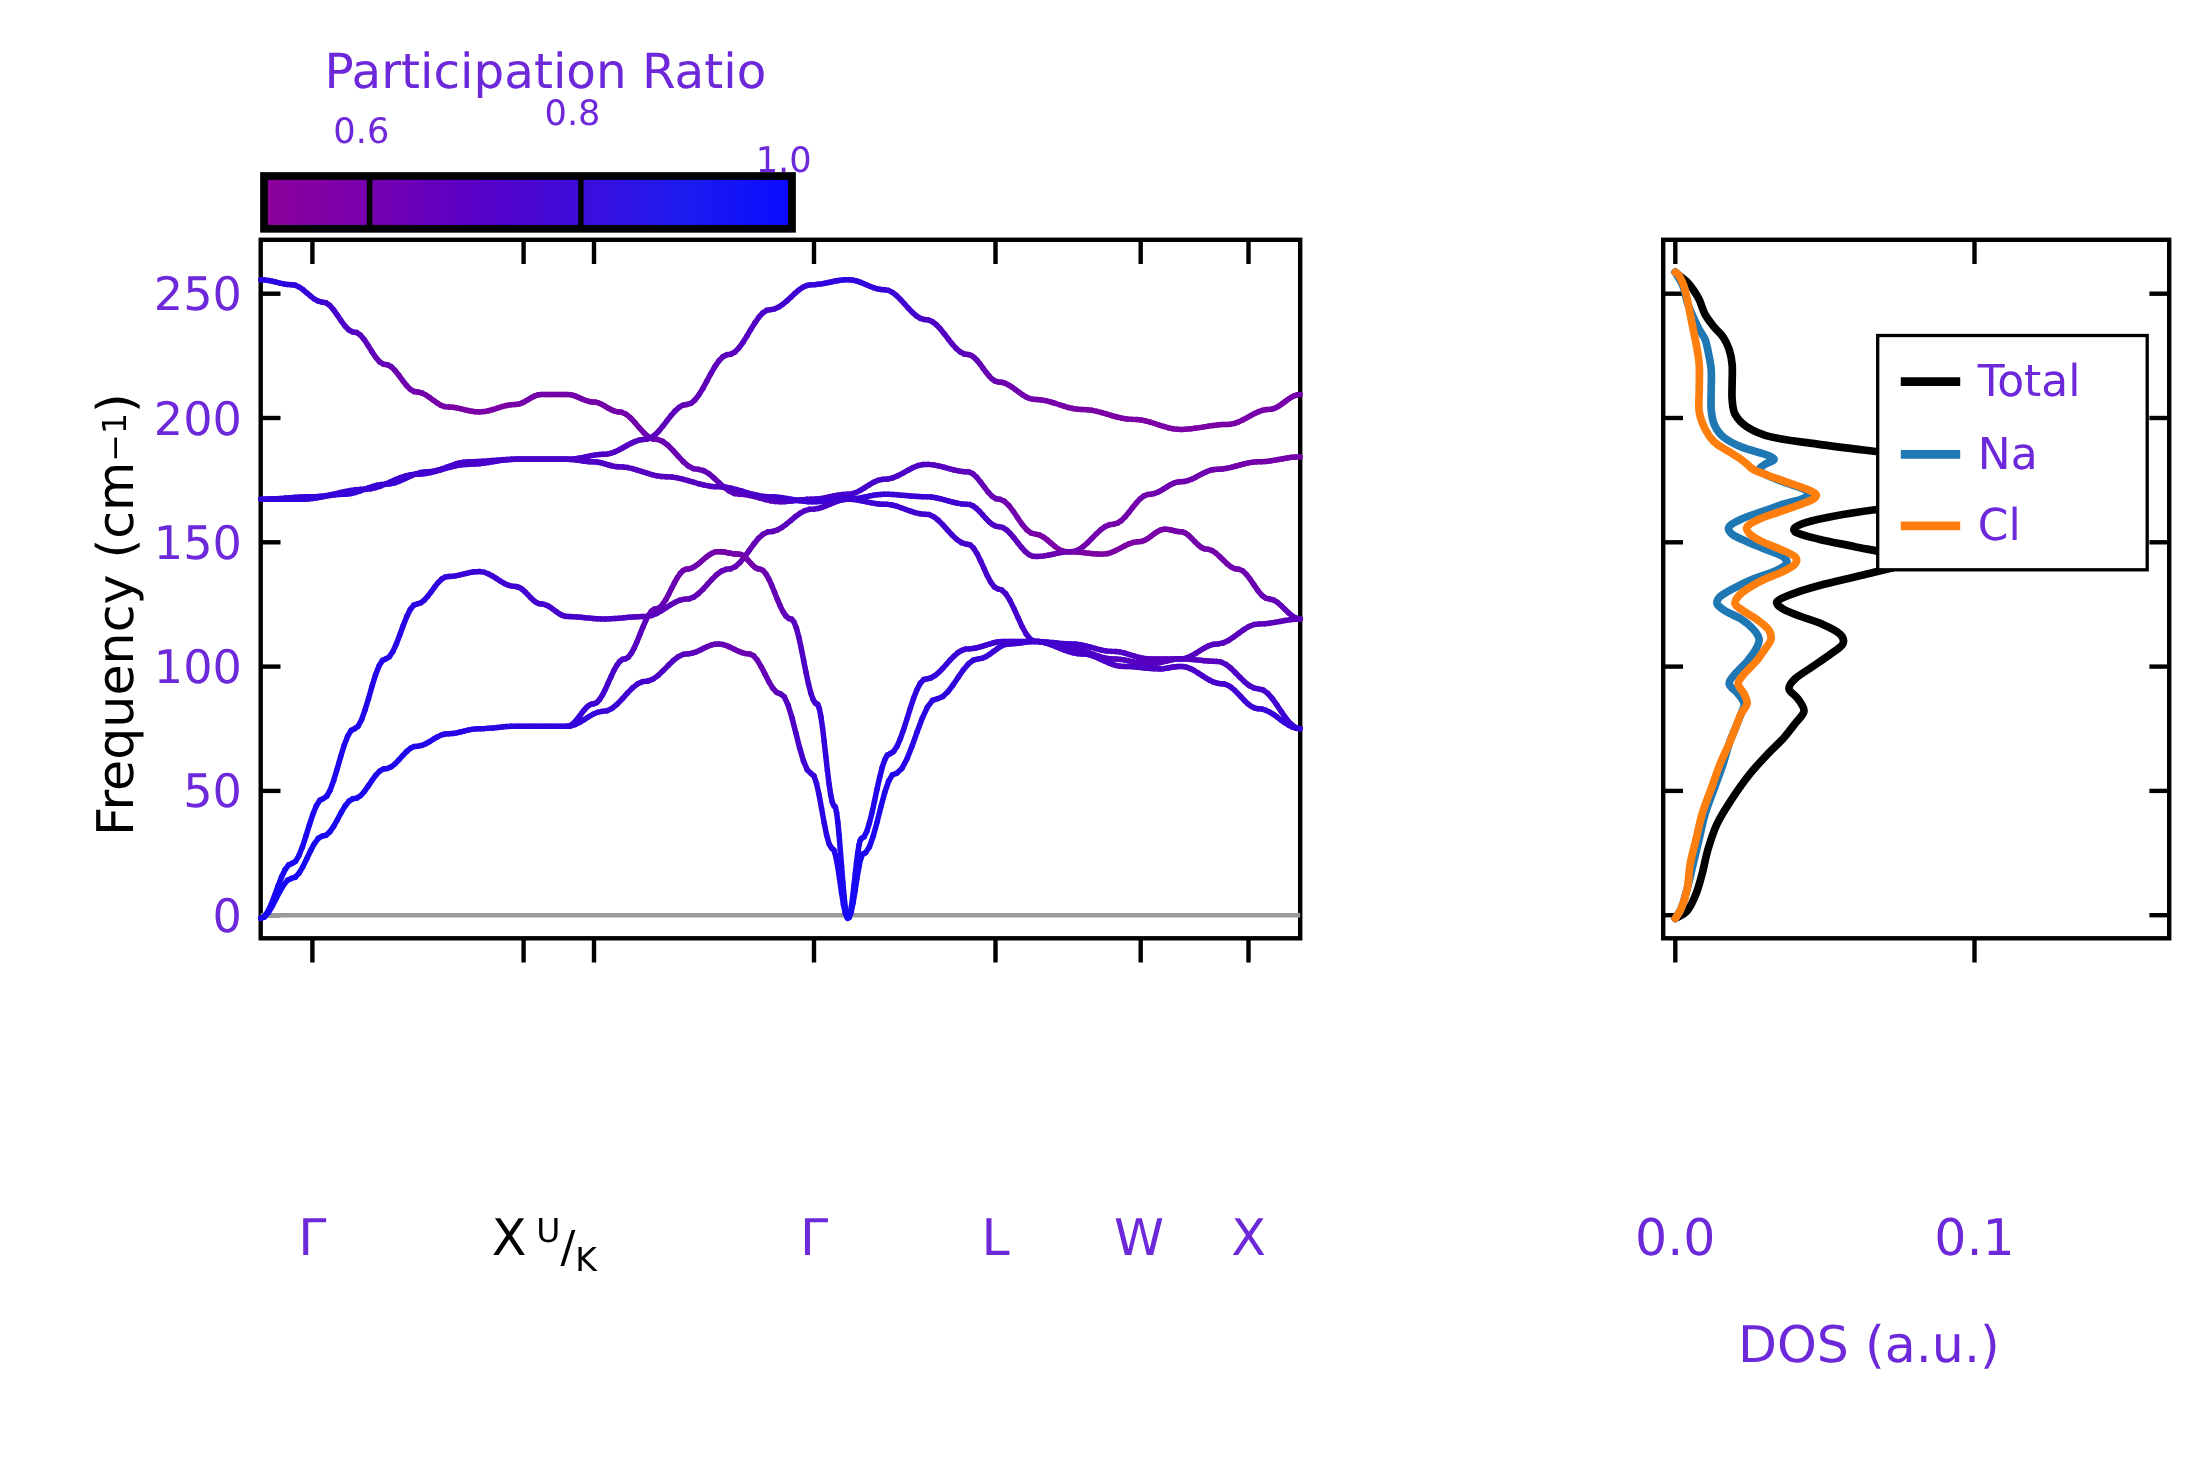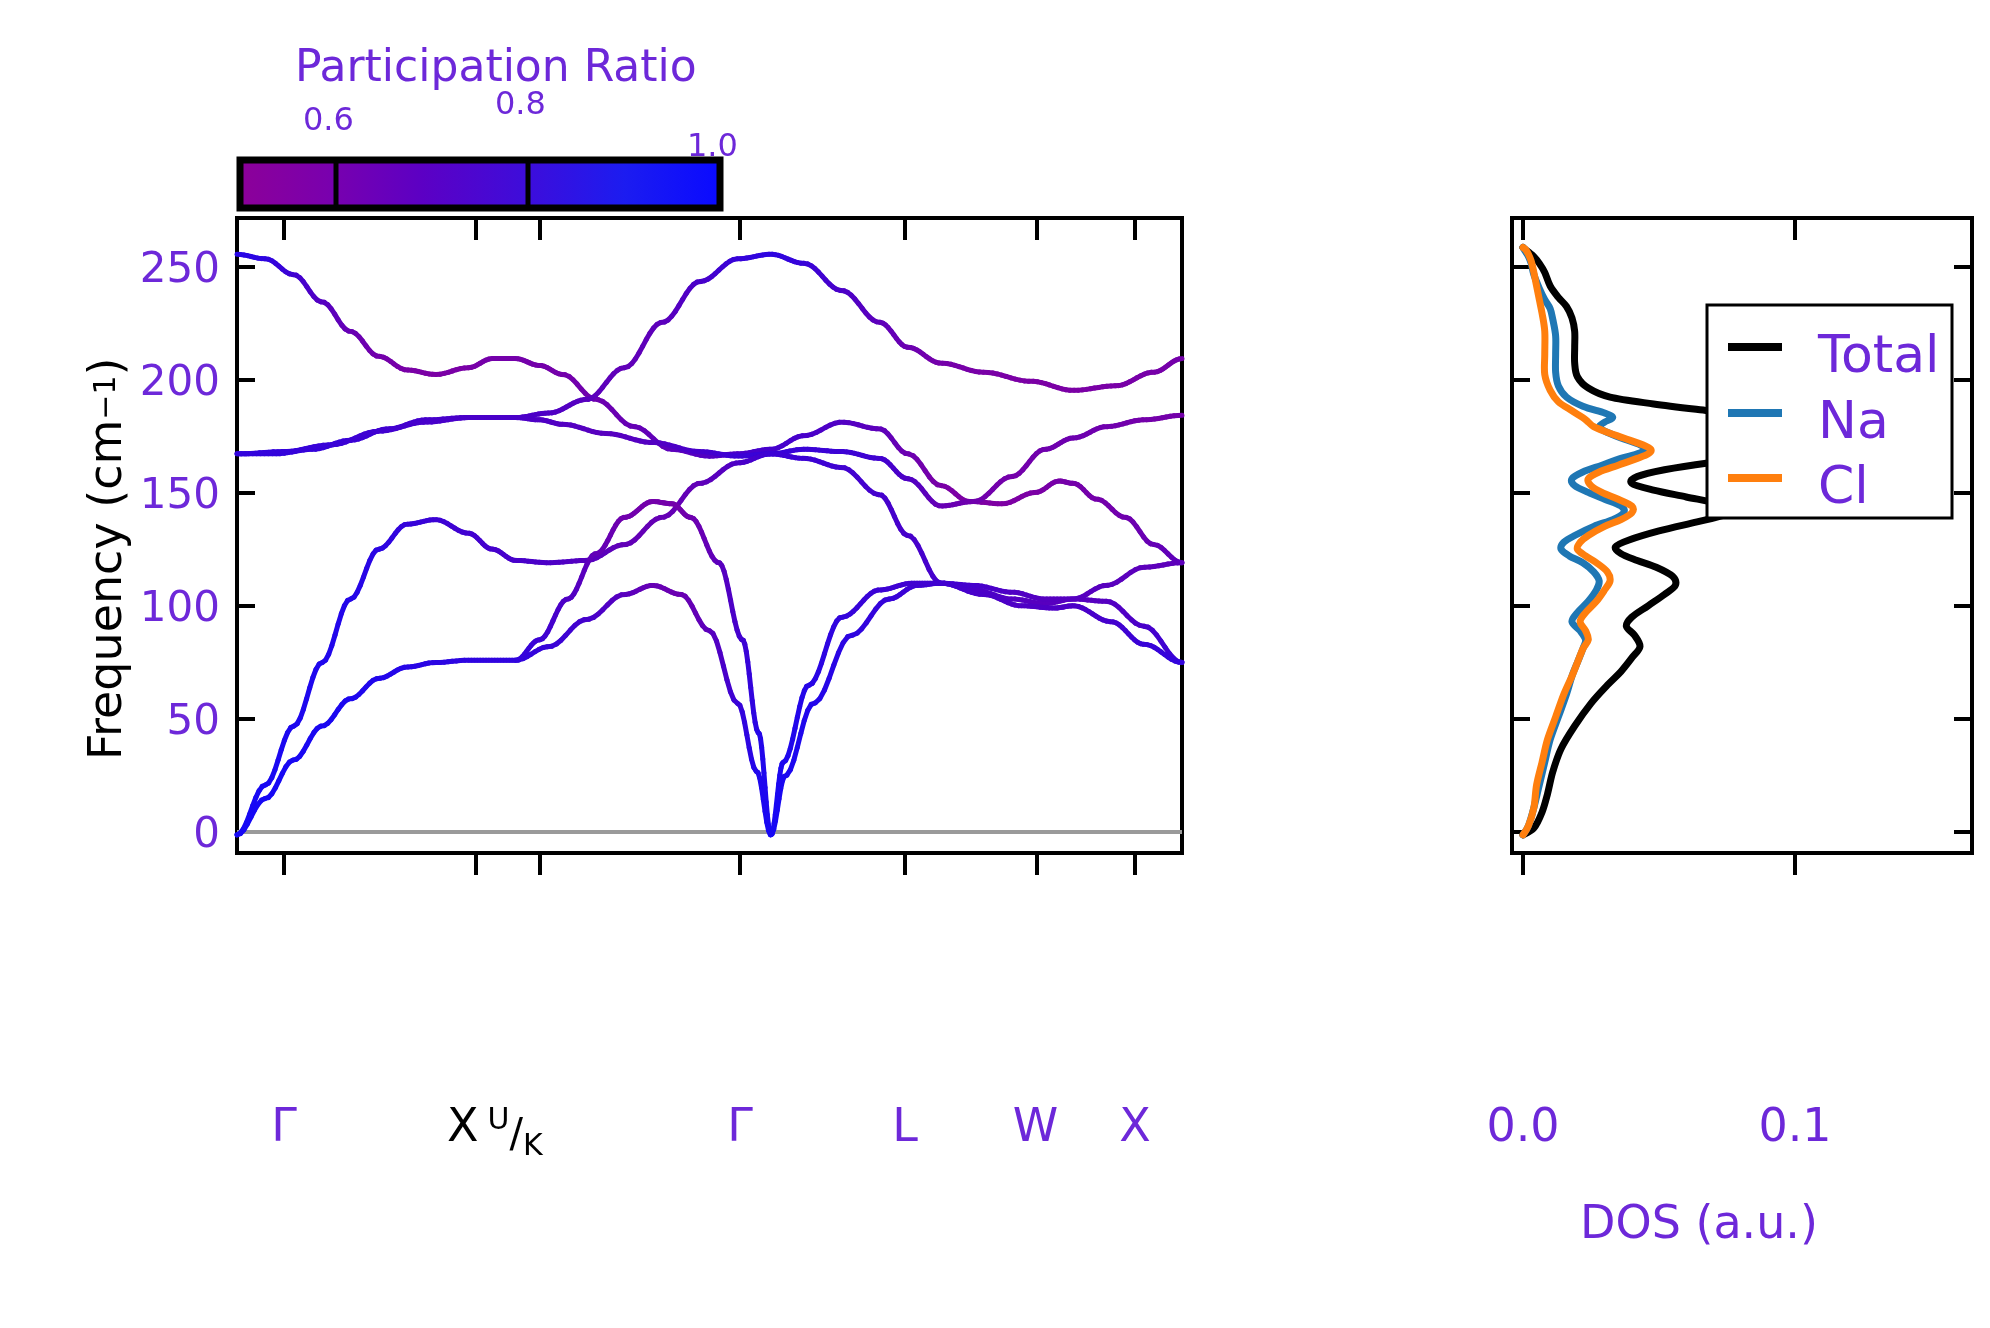--- a/index.html
+++ b/index.html
@@ -4,21 +4,21 @@
 <style>
   html,body{margin:0;padding:0;background:#ffffff;}
   body{width:1990px;height:1328px;font-family:"DejaVu Sans",sans-serif;overflow:hidden;}
   #root{position:relative;width:1990px;height:1328px;background:#fff;}
   .txt{position:absolute;color:#6d28d9;white-space:nowrap;}
   .cbtitle{font-size:44px;}
   .cbtick{font-size:32px;}
   .ytick{font-size:42px;text-align:right;}
   .xtick{font-size:46px;text-align:center;}
   .axlabel{font-size:46px;}
-  .legtxt{font-size:52px;margin-left:20px;}
+  .legtxt{font-size:40px;}
   svg{position:absolute;left:0;top:0;overflow:visible;}
   .frame{fill:none;stroke:#000;stroke-width:4;}
   .tick{stroke:#000;stroke-width:4;}
   .zeroline{stroke:#9a9a9a;stroke-width:4;}
   .dosline{fill:none;stroke-width:7;stroke-linecap:round;stroke-linejoin:round;}
   .legbox{fill:#fff;stroke:#000;stroke-width:3;}
   .legline{stroke-width:8;stroke-linecap:butt;}
   .cbborder{fill:none;stroke:#000;stroke-width:7;}
   .cbtickline{stroke:#000;stroke-width:5;}
   .sup{font-size:30px;vertical-align:super;}

